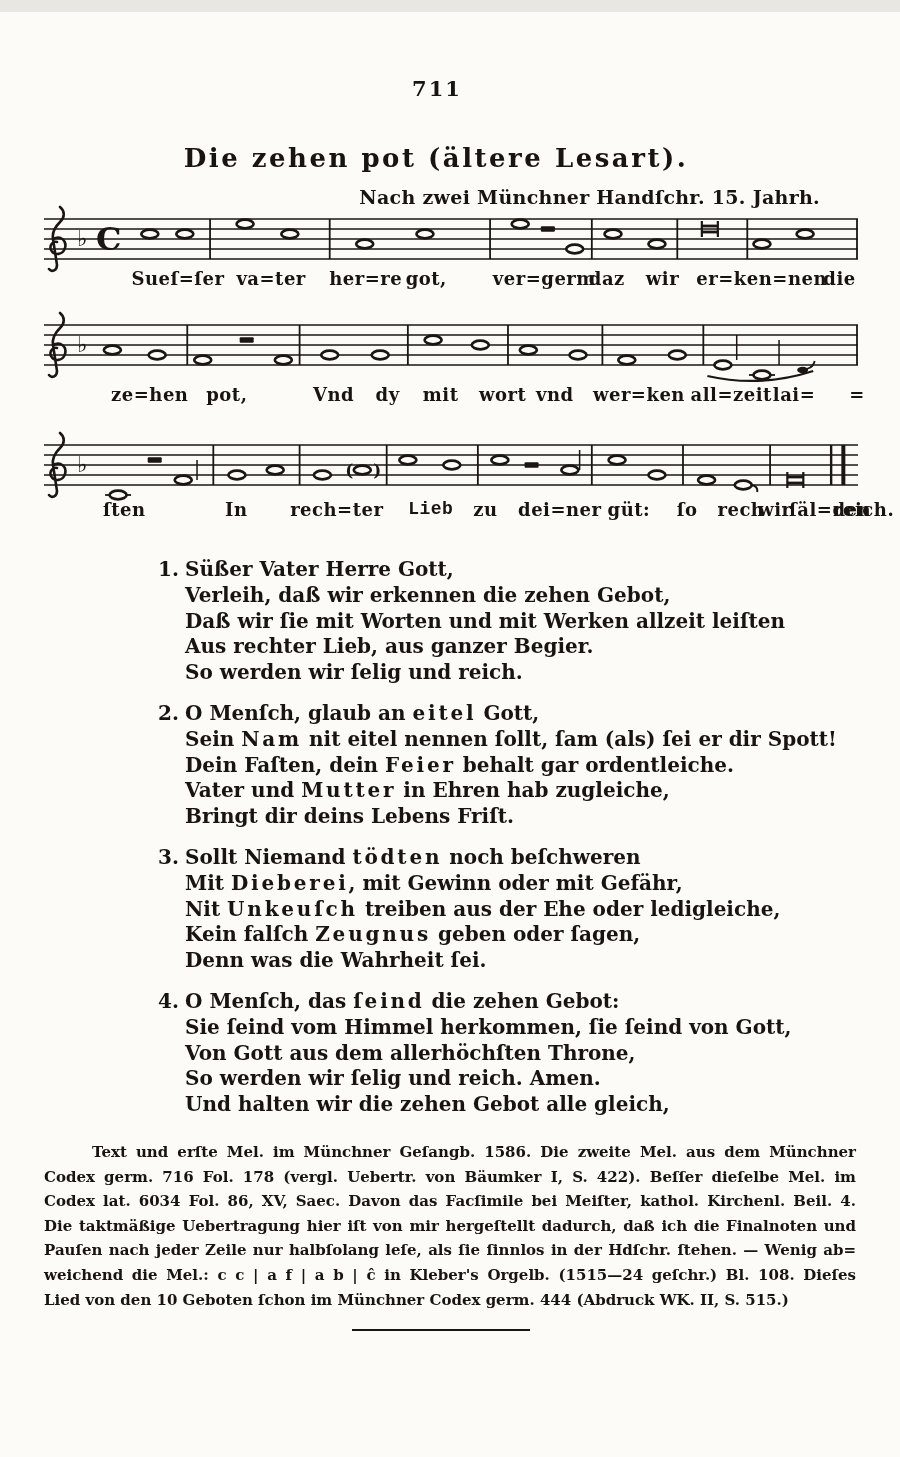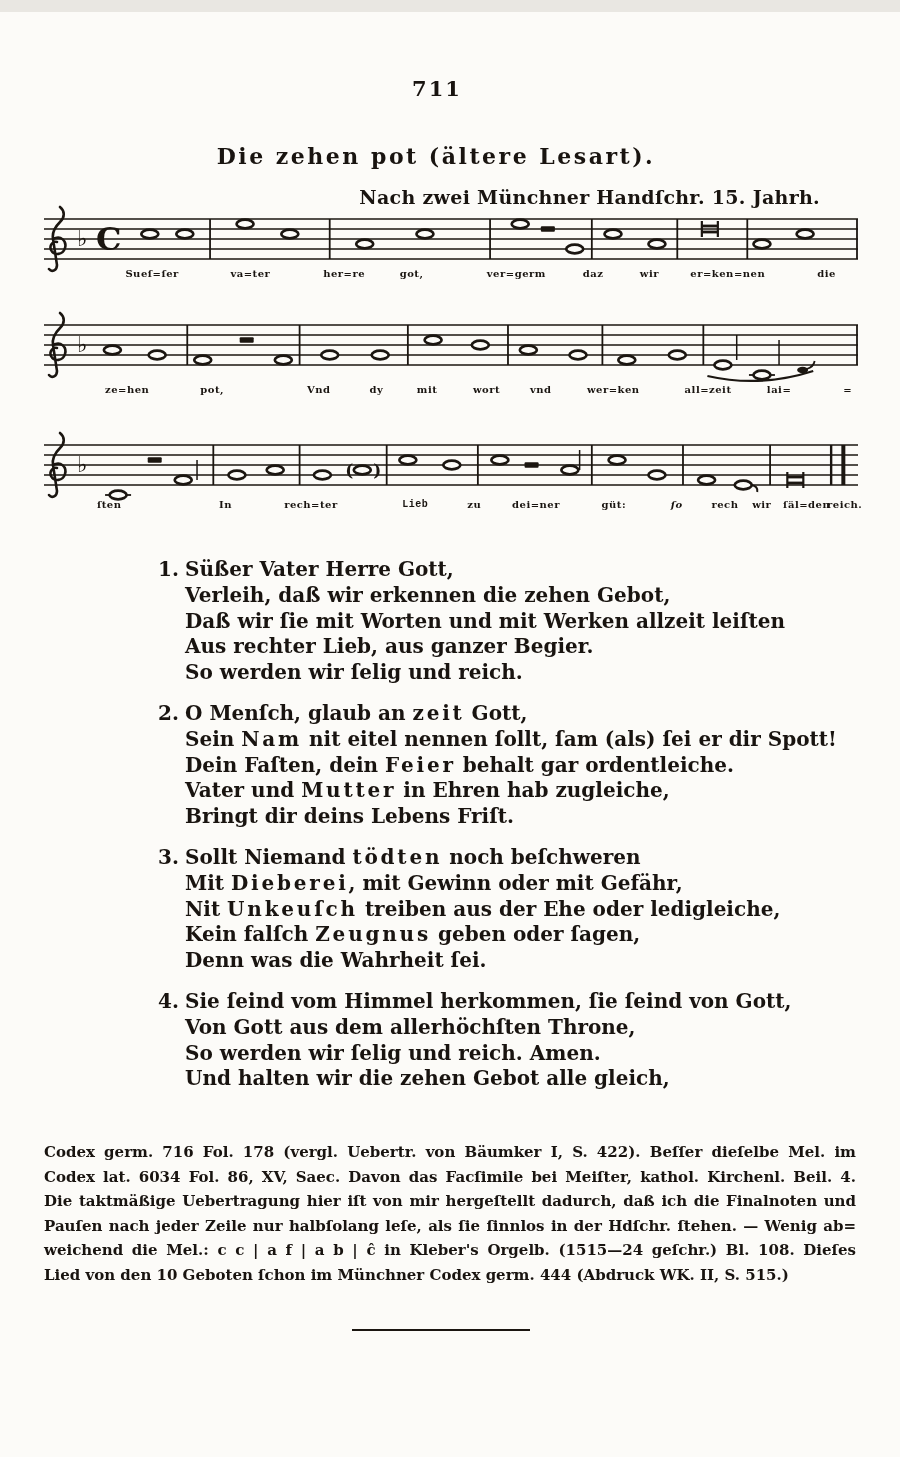--- a/index.html
+++ b/index.html
@@ -7,28 +7,28 @@
     position:relative; width:900px; height:1457px; margin:12px auto;
     background:#fcfbf8; color:#191410; overflow:hidden;
     font-family:"DejaVu Serif","Liberation Serif",serif; font-weight:bold;
   }
   .page-number{
     position:absolute; top:64px; left:0; right:26px; text-align:center;
     font-size:21px; letter-spacing:2px; font-weight:600;
   }
   .title{
     position:absolute; top:131px; left:0; right:28px; margin:0; text-align:center;
-    font-size:22px; font-weight:bold; letter-spacing:2.5px;
+    font-size:26px; font-weight:bold; letter-spacing:2.5px;
   }
   .attribution{
     position:absolute; top:174px; right:80px;
     font-size:19px; letter-spacing:0.3px;
   }
   .staff-svg{position:absolute; left:44px; width:814px; height:84px;}
-  .lyric-row{position:absolute; left:44px; width:814px; height:20px; font-size:10px;text-align:center;}
+  .lyric-row{position:absolute; left:50px; width:814px; height:20px; font-size:18px;text-align:center;}
   .lyric-row span{position:absolute; white-space:nowrap; letter-spacing:0.5px;}
   .verses{position:absolute; left:158px; top:545px; width:650px;}
   .verse{display:flex; margin-bottom:15px; font-size:20px; line-height:25.8px;}
   .vnum{width:27px; flex:none;}
   .vline{white-space:nowrap;}
   .sp{letter-spacing:2.8px;}
   .footnote{position:absolute; left:44px; top:1128px; width:812px;
     font-size:15px; line-height:24.6px;}
   .fn-line{text-align:justify; text-align-last:justify; white-space:normal;}
   .fn-line.first{text-indent:48px;}
@@ -184,21 +184,21 @@
         <line x1="743.3219999999999" y1="56" x2="759.3219999999999" y2="56" stroke="#1b1611" stroke-width="2.8"></line>
       </svg>
     <div class="lyric-row" style="top: 487px;">
         <span style="left: 6.5%;">ſten</span>
         <span style="left: 21.5%;">In</span>
         <span style="left: 29.5%;">rech=ter</span>
         <span style="left: 44%; font-family: Liberation Mono, monospace;">Lieb</span>
         <span style="left: 52%;">zu</span>
         <span style="left: 57.5%;">dei=ner</span>
         <span style="left: 68.5%;">güt:</span>
-        <span style="left: 77%; font-style: italic;">ſo</span>
+        <span style="left: 77%;">ſo</span>
         <span style="left: 82%;">rech</span>
         <span style="left: 87%;">wir</span>
         <span style="left: 90.8%;">ſäl=den</span>
         <span style="left: 96.2%;">reich.</span>
       </div>
   </section>
 
   <section class="verses">
       <div class="verse">
         <span class="vnum">1.</span>
@@ -206,49 +206,51 @@
           <div class="vline"><span>Süßer Vater Herre Gott,</span></div>
           <div class="vline"><span>Verleih, daß wir erkennen die zehen Gebot,</span></div>
           <div class="vline"><span>Daß wir ſie mit Worten und mit Werken allzeit leiſten</span></div>
           <div class="vline"><span>Aus rechter Lieb, aus ganzer Begier.</span></div>
           <div class="vline"><span>So werden wir ſelig und reich.</span></div>
         </div>
       </div>
       <div class="verse">
         <span class="vnum">2.</span>
         <div class="vlines">
-          <div class="vline"><span>O Menſch, glaub an </span><span class="sp">zeit</span><span> Gott,</span></div>
+          <div class="vline"><span>O Menſch, glaub an </span><span class="sp">eitel</span><span> Gott,</span></div>
           <div class="vline"><span>Sein </span><span class="sp">Nam</span><span> nit eitel nennen ſollt, ſam (als) ſei er dir Spott!</span></div>
           <div class="vline"><span>Dein Faſten, dein </span><span class="sp">Feier</span><span> behalt gar ordentleiche.</span></div>
           <div class="vline"><span>Vater und </span><span class="sp">Mutter</span><span> in Ehren hab zugleiche,</span></div>
           <div class="vline"><span>Bringt dir deins Lebens Friſt.</span></div>
         </div>
       </div>
       <div class="verse">
         <span class="vnum">3.</span>
         <div class="vlines">
           <div class="vline"><span>Sollt Niemand </span><span class="sp">tödten</span><span> noch beſchweren</span></div>
           <div class="vline"><span>Mit </span><span class="sp">Dieberei</span><span>, mit Gewinn oder mit Gefähr,</span></div>
           <div class="vline"><span>Nit </span><span class="sp">Unkeuſch</span><span> treiben aus der Ehe oder ledigleiche,</span></div>
           <div class="vline"><span>Kein falſch </span><span class="sp">Zeugnus</span><span> geben oder ſagen,</span></div>
           <div class="vline"><span>Denn was die Wahrheit ſei.</span></div>
         </div>
       </div>
       <div class="verse">
         <span class="vnum">4.</span>
         <div class="vlines">
+          <div class="vline"><span>O Menſch, das </span><span class="sp">ſeind</span><span> die zehen Gebot:</span></div>
           <div class="vline"><span>Sie ſeind vom Himmel herkommen, ſie ſeind von Gott,</span></div>
           <div class="vline"><span>Von Gott aus dem allerhöchſten Throne,</span></div>
           <div class="vline"><span>So werden wir ſelig und reich.  Amen.</span></div>
           <div class="vline"><span>Und halten wir die zehen Gebot alle gleich,</span></div>
         </div>
       </div>
     </section>
 
   <section class="footnote">
+      <div class="fn-line first">Text und erſte Mel. im Münchner Geſangb. 1586.  Die zweite Mel. aus dem Münchner</div>
       <div class="fn-line">Codex germ. 716 Fol. 178 (vergl. Uebertr. von Bäumker I, S. 422).  Beſſer dieſelbe Mel. im</div>
       <div class="fn-line">Codex lat. 6034 Fol. 86, XV, Saec.  Davon das Facſimile bei Meiſter, kathol. Kirchenl. Beil. 4.</div>
       <div class="fn-line">Die taktmäßige Uebertragung hier iſt von mir hergeſtellt dadurch, daß ich die Finalnoten und</div>
       <div class="fn-line">Pauſen nach jeder Zeile nur halbſolang leſe, als ſie ſinnlos in der Hdſchr. ſtehen. — Wenig ab=</div>
       <div class="fn-line">weichend die Mel.: c c | a f | a b | ĉ in Kleber's Orgelb. (1515—24 geſchr.) Bl. 108.  Dieſes</div>
       <div class="fn-line last">Lied von den 10 Geboten ſchon im Münchner Codex germ. 444 (Abdruck WK. II, S. 515.)</div>
     </section>
 
   <div class="divider"></div>
 </div>

